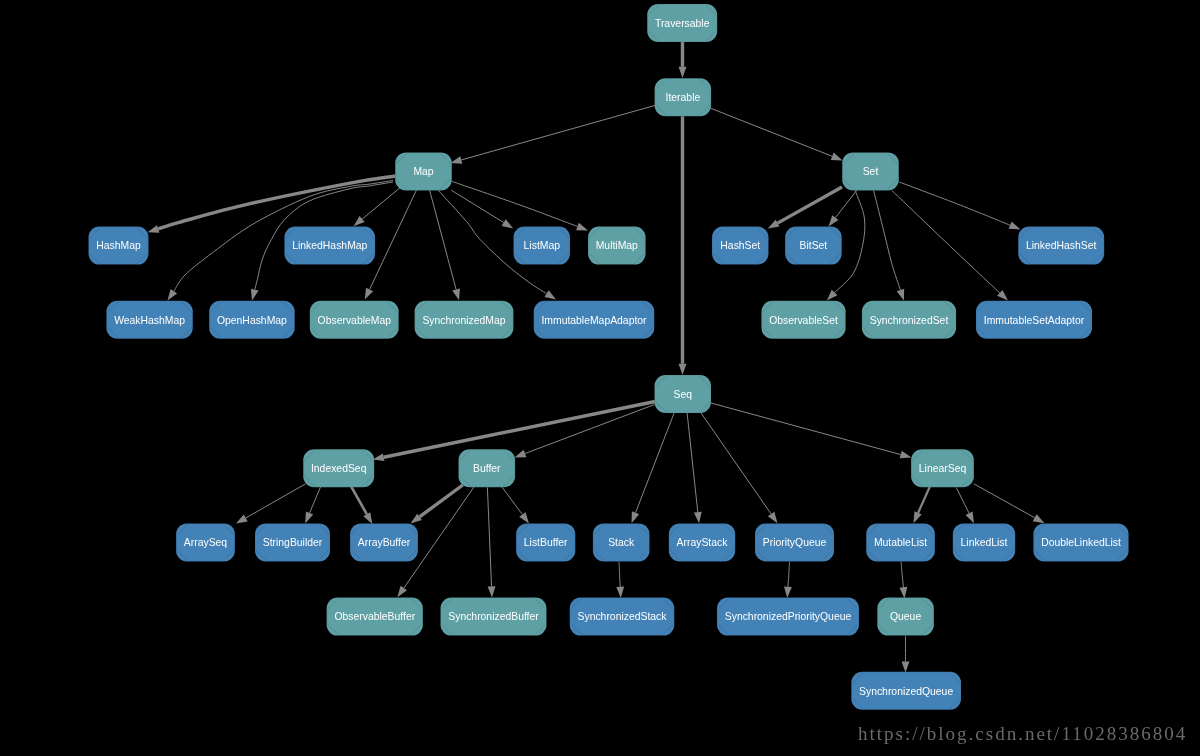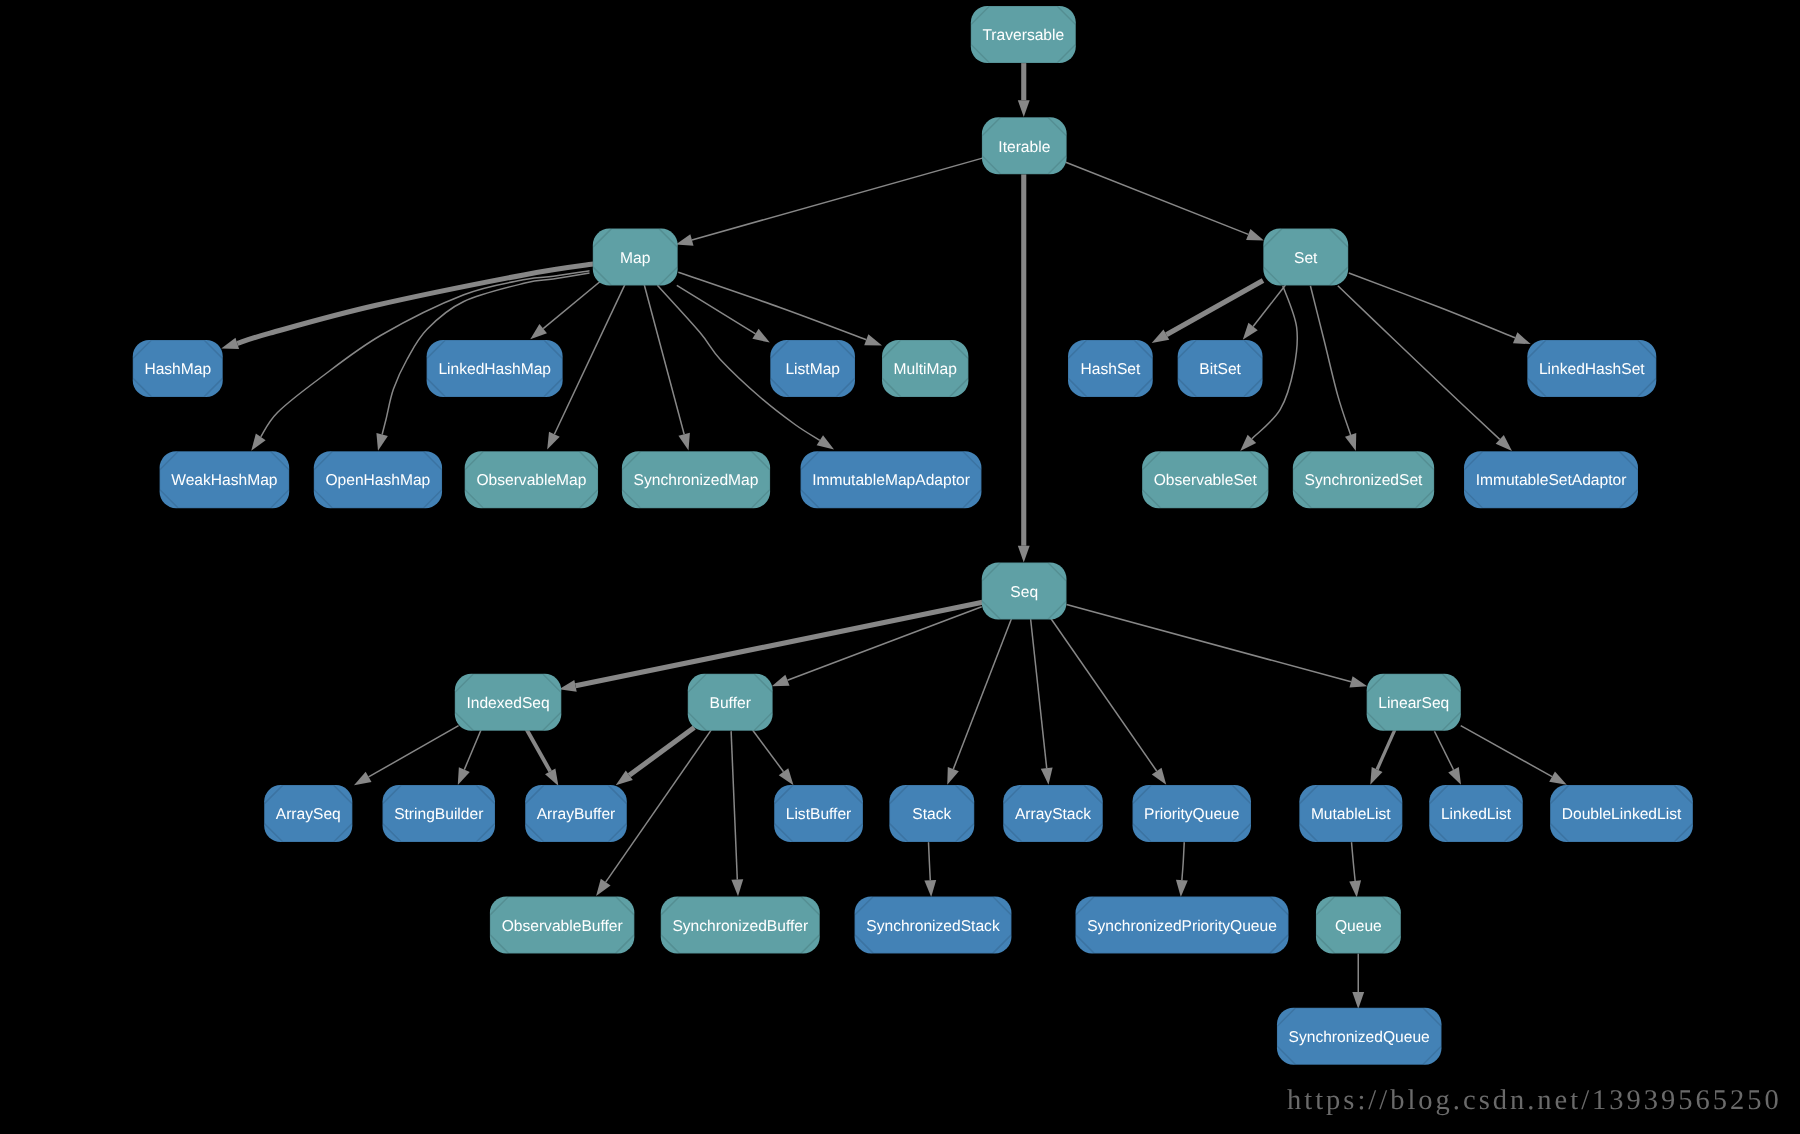--- a/index.html
+++ b/index.html
@@ -363,15 +363,15 @@
           <text x="905.6" y="617.7" class="nodelabel">Queue</text>
         </g>
         <g>
           <rect x="851.3" y="671.8" width="109.70000000000005" height="38" rx="11" ry="11" fill="#4382B6"></rect>
           <path d="M863.8,671.8 L948.5,671.8 L961,684.3 L961,697.3 L948.5,709.8 L863.8,709.8 L851.3,697.3 L851.3,684.3 Z" fill="none" stroke="#000" stroke-width="1" opacity="0.11"></path>
           <text x="906.1" y="691.9" class="nodelabel">SynchronizedQueue</text>
         </g>
       </g>
   </svg>
   <div class="wmwrap">
-      <div style="position: absolute; left: 858px; top: 723px; font-family: &quot;Liberation Serif&quot;, serif; font-size: 19px; color: rgb(106, 106, 106); letter-spacing: 2px; white-space: nowrap;">https://blog.csdn.net/13939565250</div>
+      <div style="position: absolute; left: 858px; top: 723px; font-family: &quot;Liberation Serif&quot;, serif; font-size: 19px; color: rgb(106, 106, 106); letter-spacing: 2px; white-space: nowrap;">https://blog.csdn.net/11028386804</div>
     </div>
 </div>
 
 </body></html>

